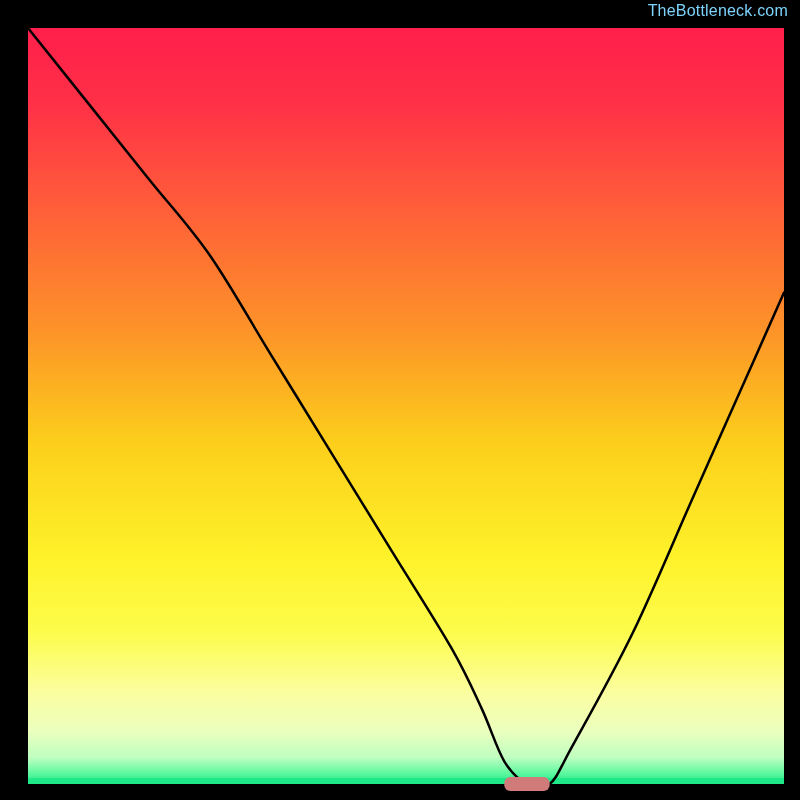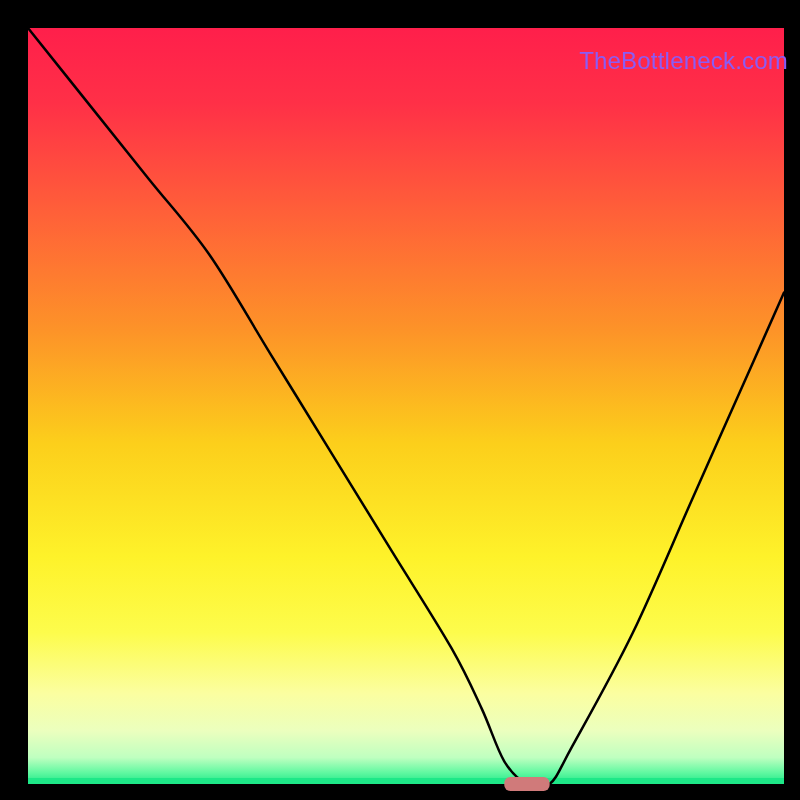--- a/index.html
+++ b/index.html
@@ -13,26 +13,25 @@
   .container {
     position: relative;
     width: 800px;
     height: 800px;
   }
   .watermark {
     position: absolute;
     top: 2px;
     right: 12px;
     font-family: Arial, Helvetica, sans-serif;
-    font-size: 24px;
+    font-size: 16px;
     font-weight: 500;
-    color: #8b5cf6;
+    color: #7dd3fc;
     letter-spacing: 0.2px;
     z-index: 5;
-    margin-top: 45px;
   }
   svg {
     position: absolute;
     top: 0;
     left: 0;
   }
 </style>
 </head>
 <body>
 

